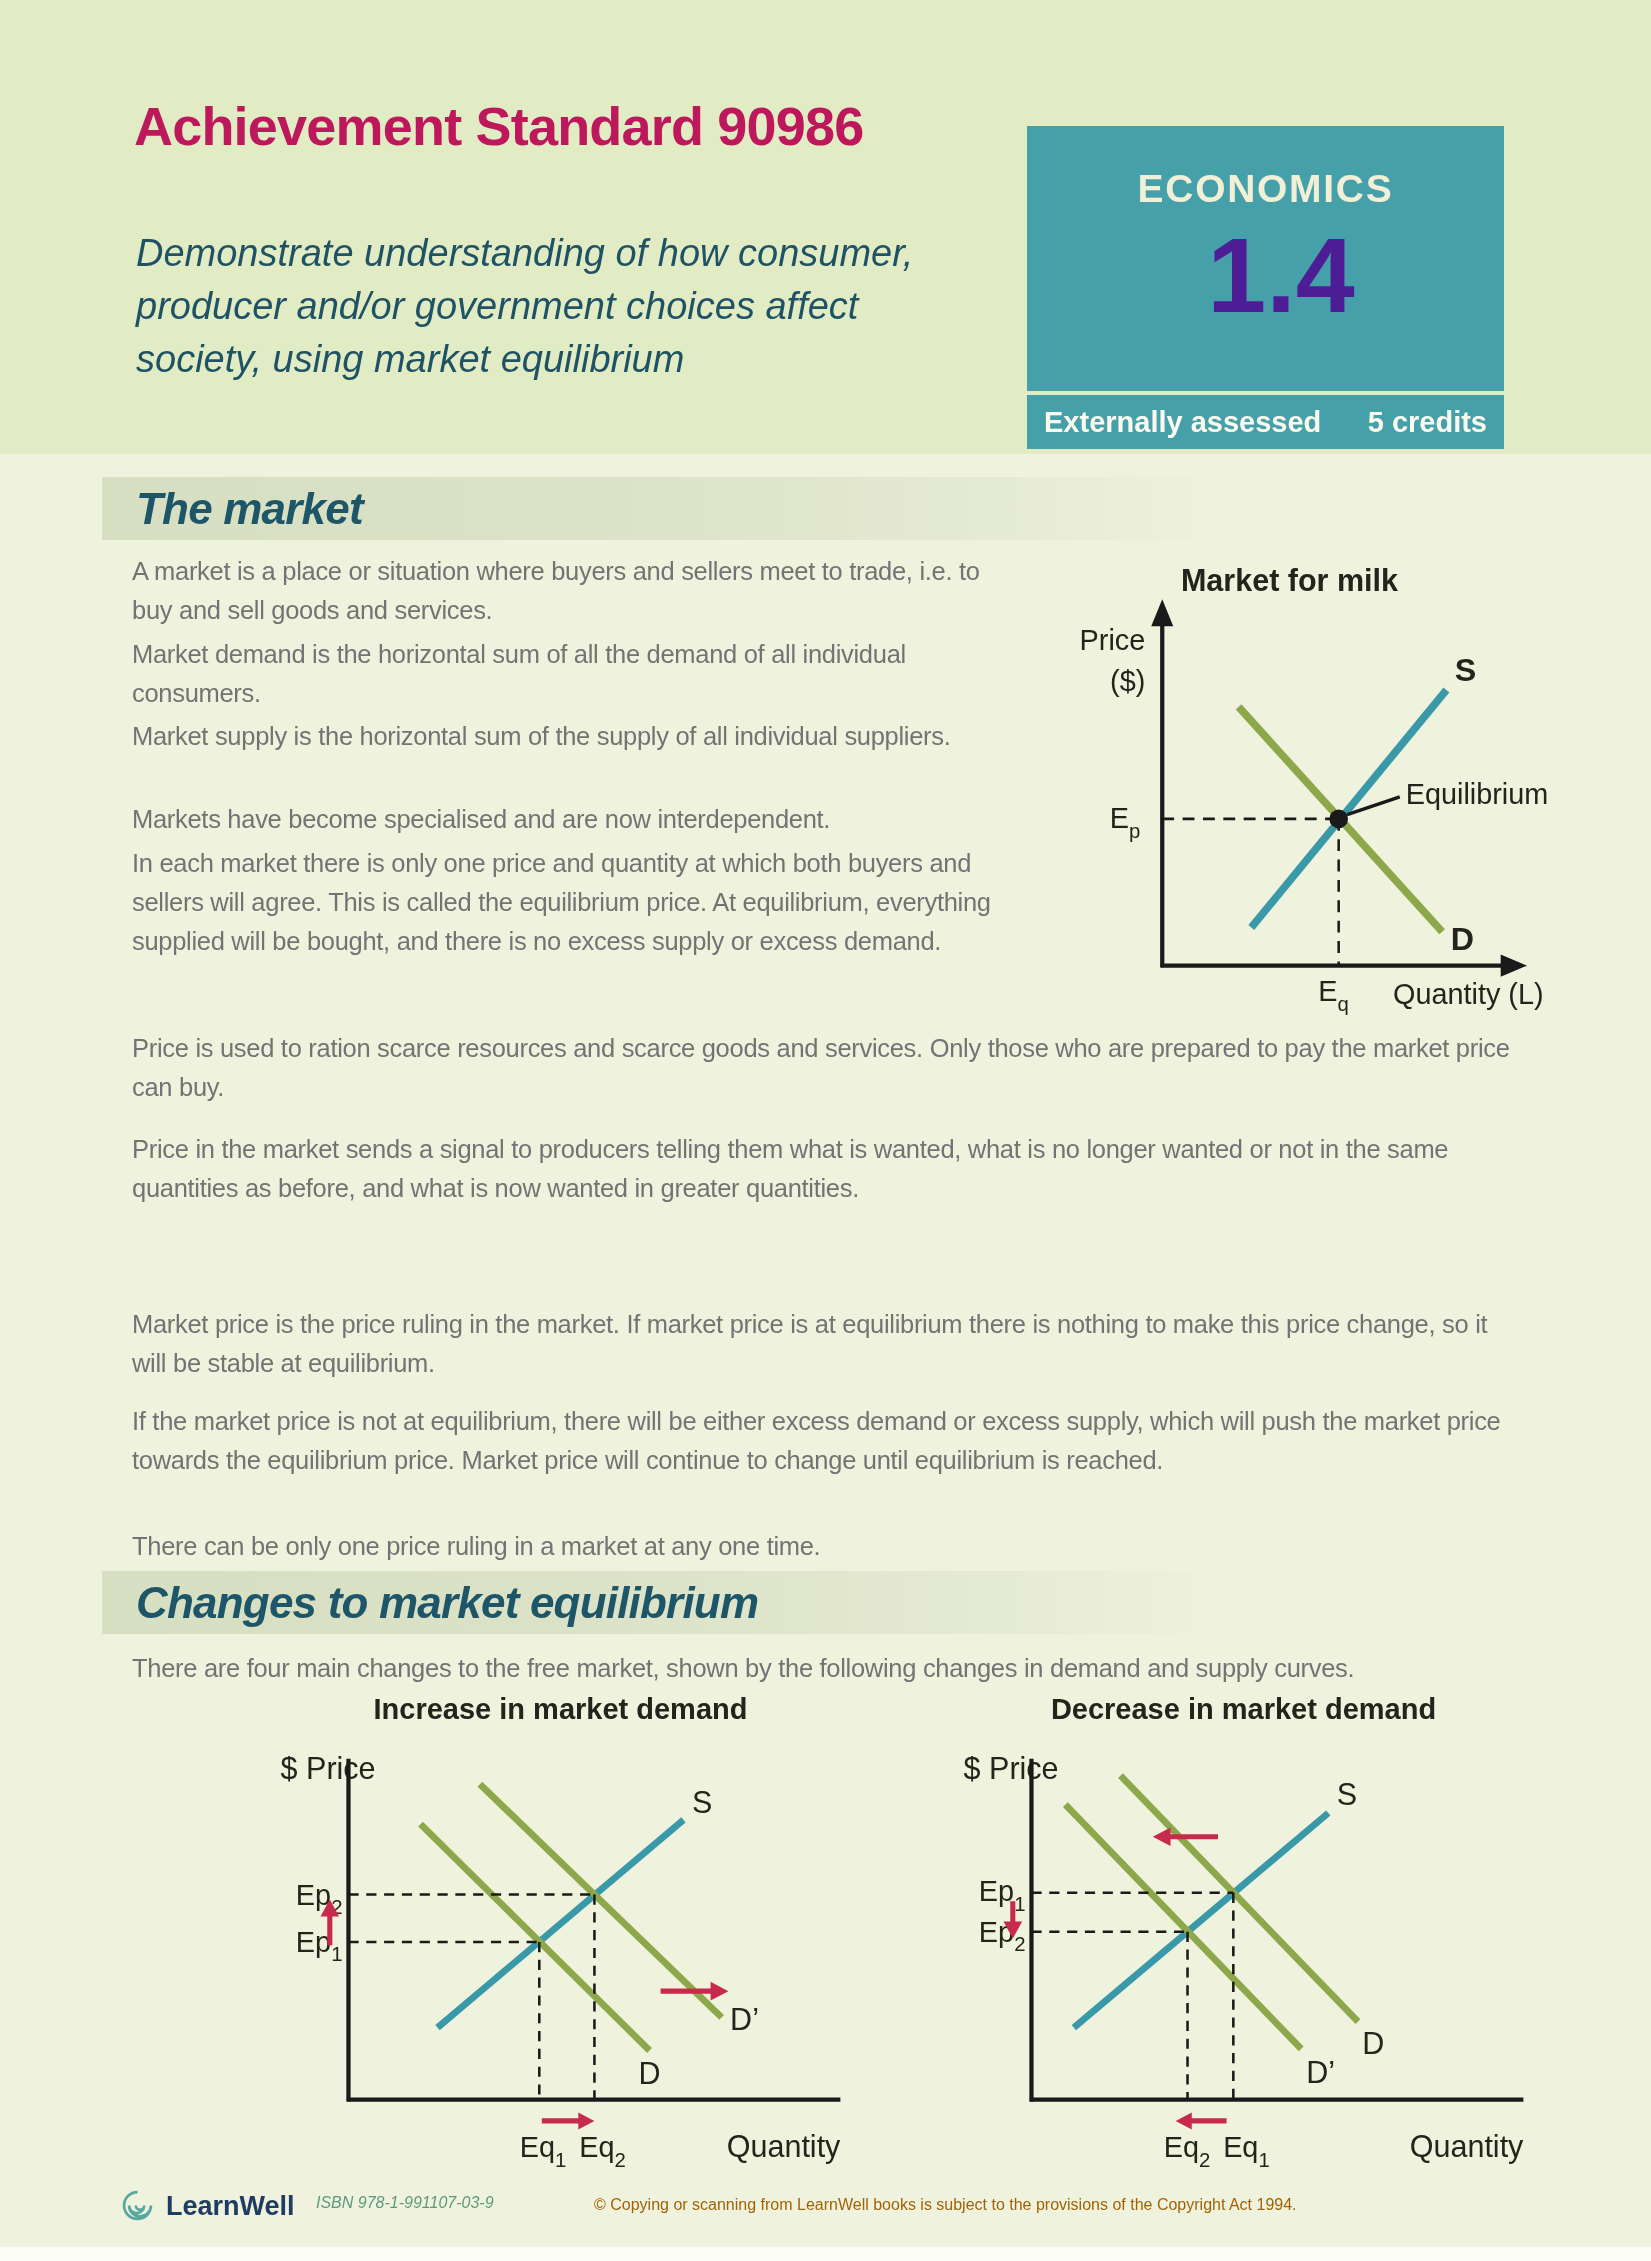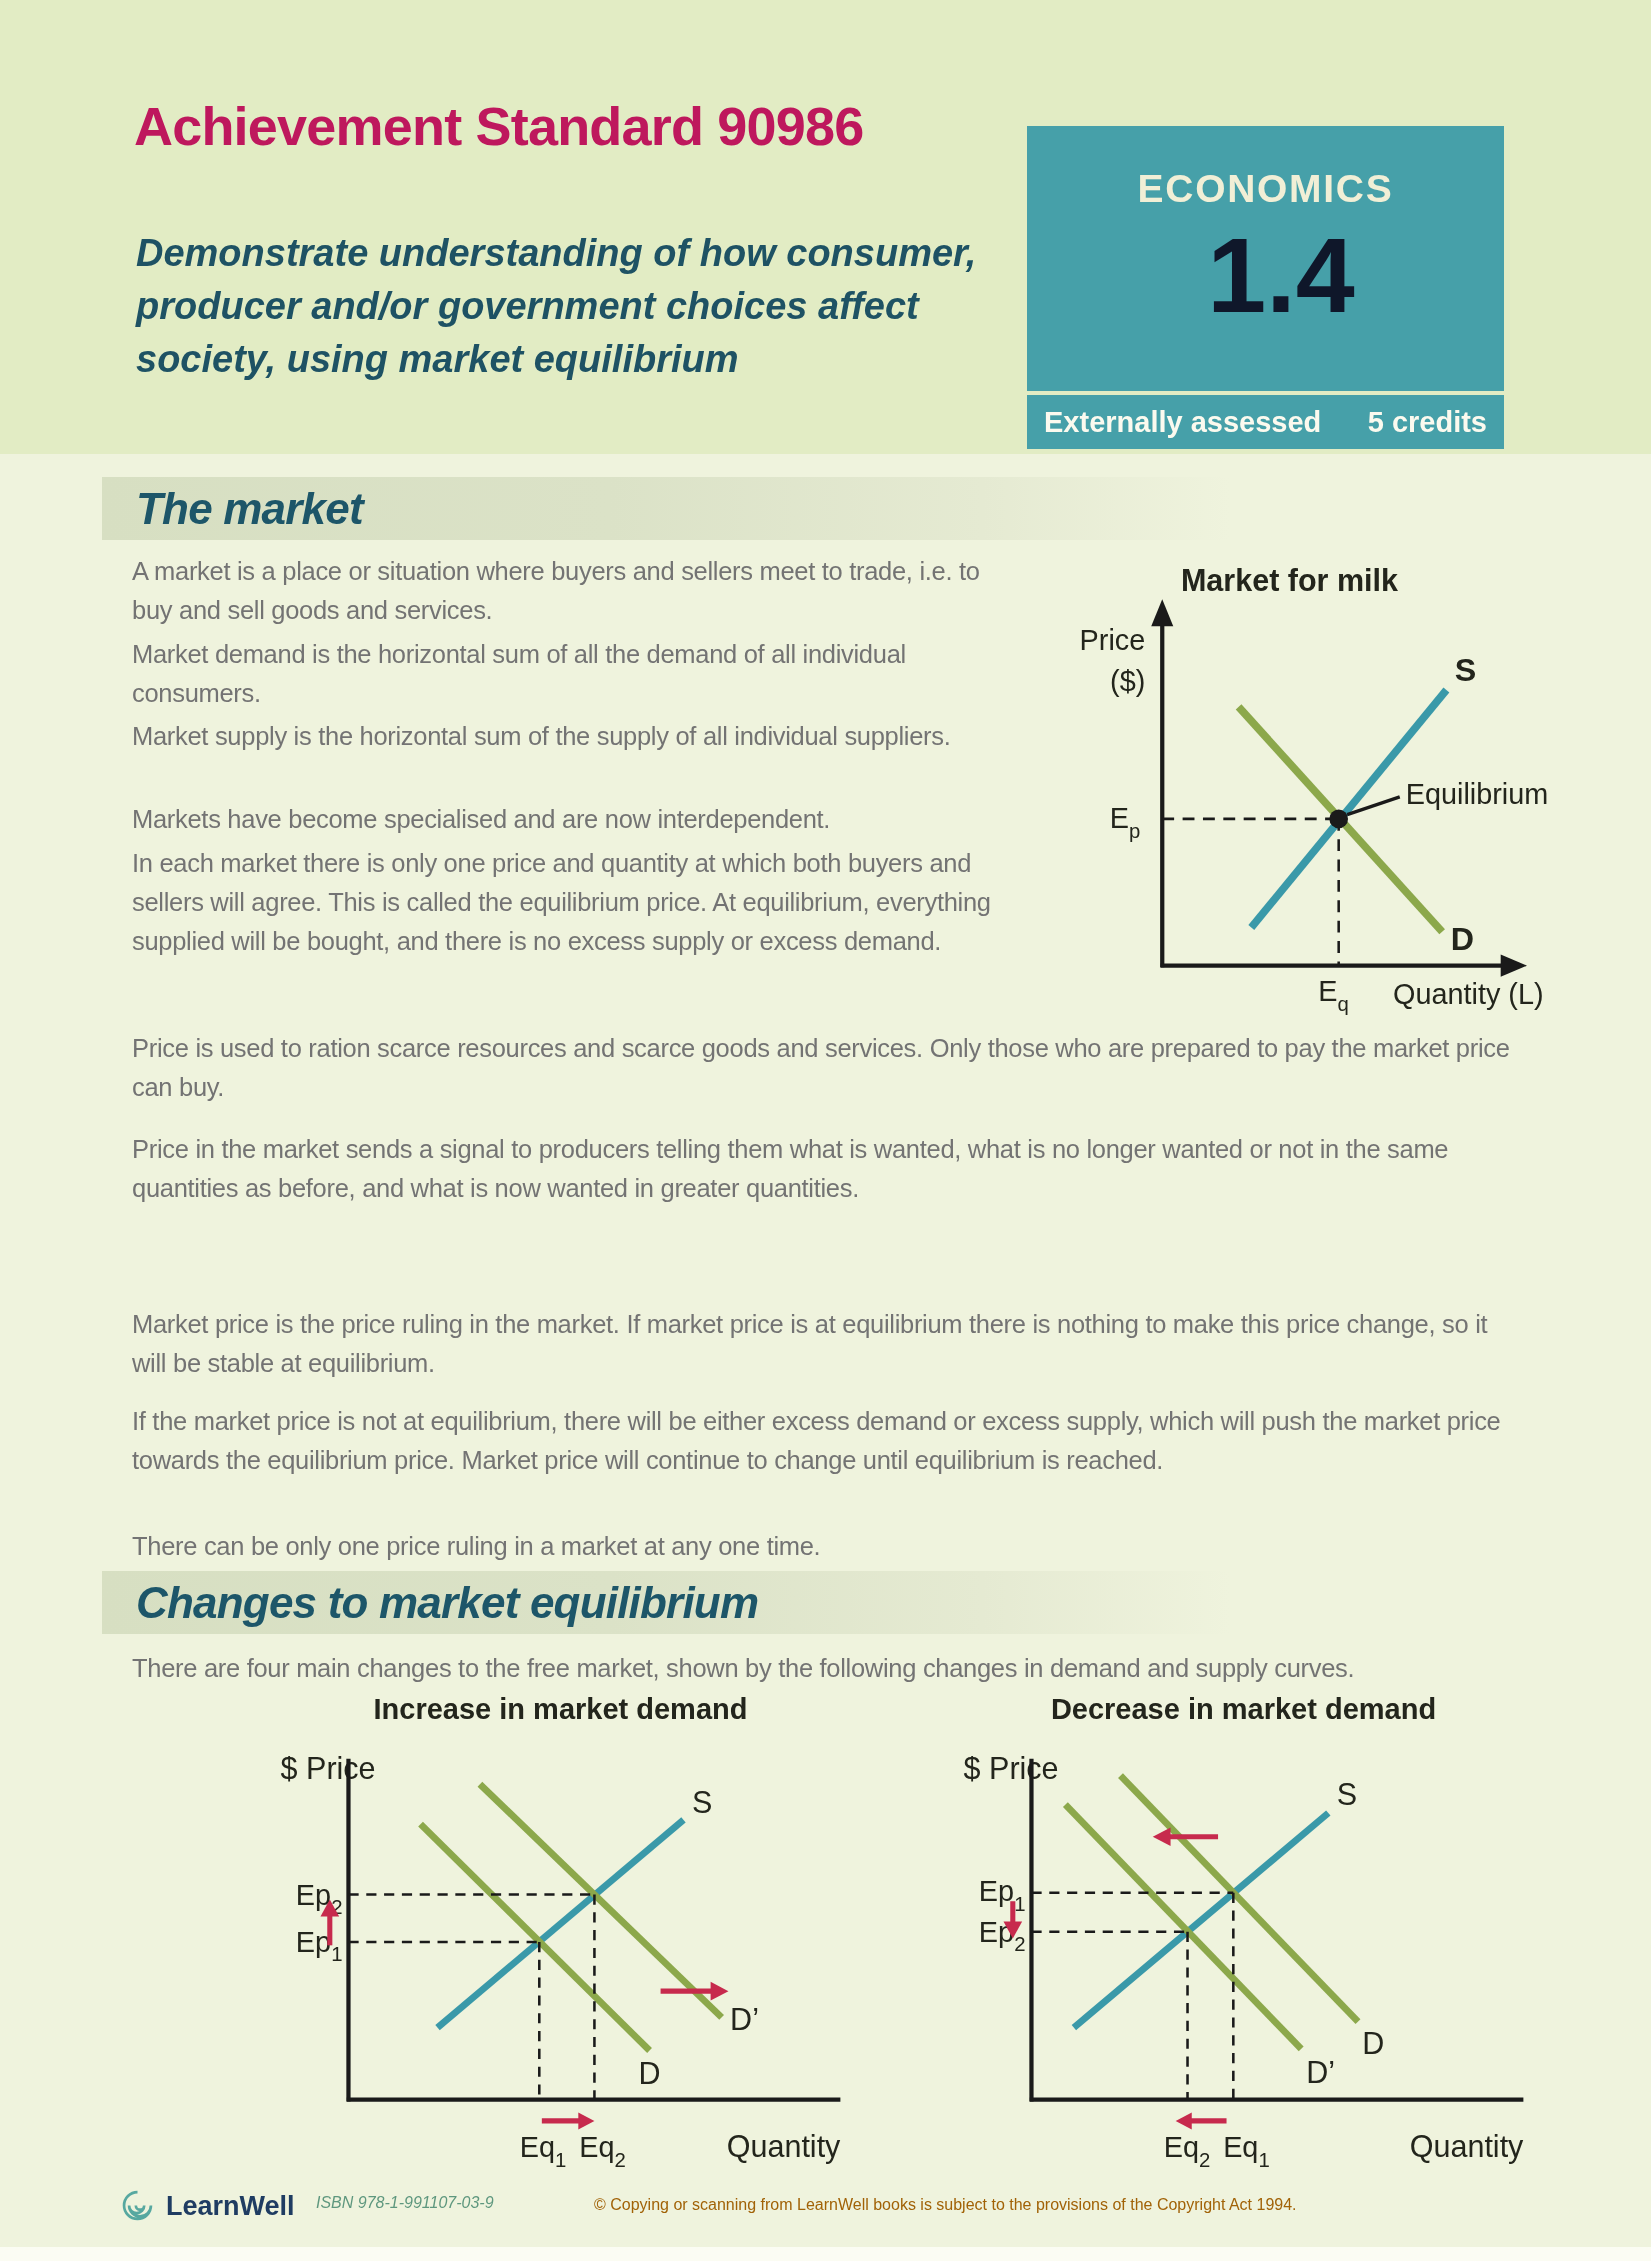--- a/index.html
+++ b/index.html
@@ -10,31 +10,31 @@
     color:#2c2e24;
   }
   
   .hero{position:absolute;left:0;top:0;width:1651px;height:454px;background:#e2ecc4;}
   .hero-title{
     position:absolute;left:134px;top:95px;margin:0;
     font-size:54px;font-weight:bold;color:#be185d;letter-spacing:-0.8px;
   }
   .hero-sub{position:absolute;left:136px;top:227px;}
   .hero-sub div{
-    font-size:38px;line-height:53px;font-style:italic;font-weight:bold;color:#1e5264;
+    font-size:38px;line-height:53px;font-style:italic;font-weight:normal;color:#1e5264;
   }
   .badge-main{
     position:absolute;left:1027px;top:126px;width:477px;height:265px;
     background:#46a0a9;text-align:center;
   }
   .badge-subject{
     margin-top:41px;font-size:39px;font-weight:bold;color:#f1efd6;letter-spacing:1.7px;
   }
   .badge-number{
-    margin-top:8.5px;font-size:106px;line-height:110px;font-weight:bold;color:#0f172a;padding-left:31px;
+    margin-top:8.5px;font-size:106px;line-height:110px;font-weight:bold;color:#4c1d95;padding-left:31px;
   }
   .badge-bar{
     position:absolute;left:1027px;top:395px;width:477px;height:54px;
     background:#46a0a9;display:flex;justify-content:space-between;align-items:center;
     padding:0 17px;box-sizing:border-box;
   }
   .badge-bar span{font-size:29px;font-weight:bold;color:#fbfaef;}
   
   .band{
     position:absolute;left:102px;width:1128px;height:63px;

